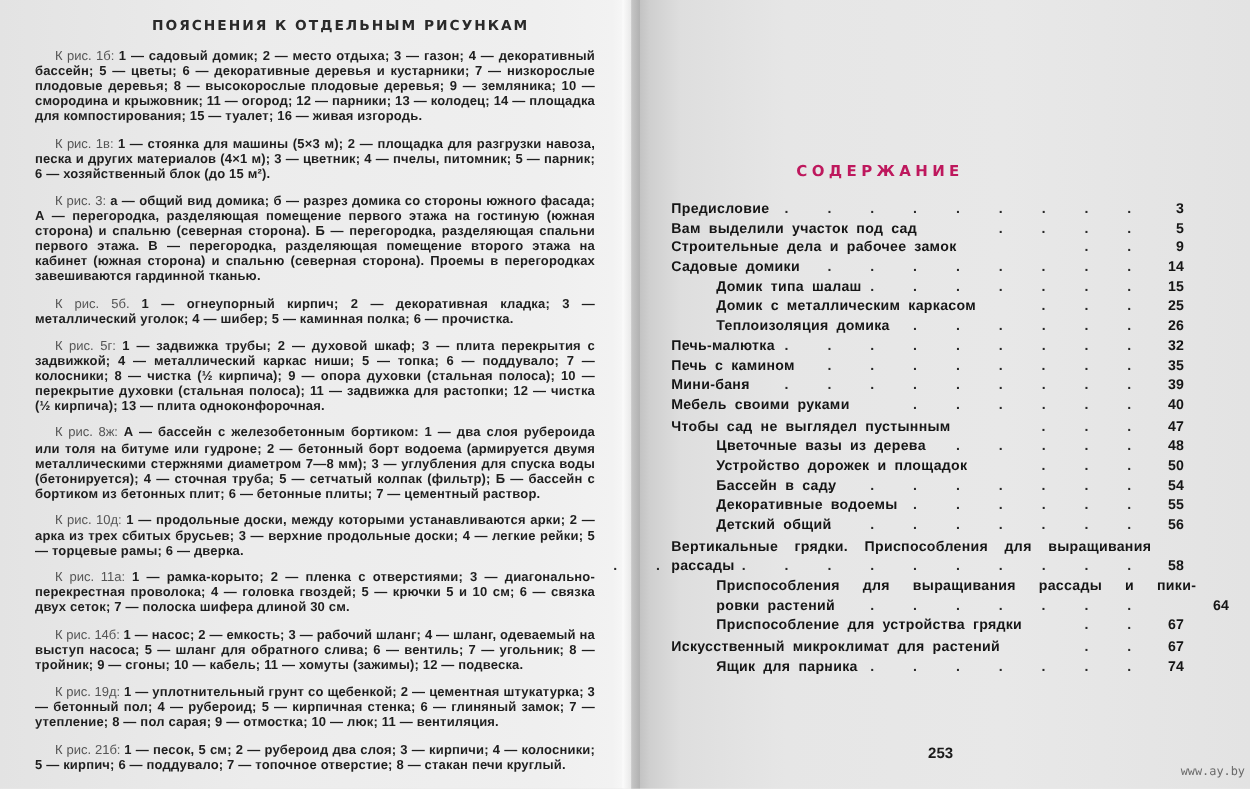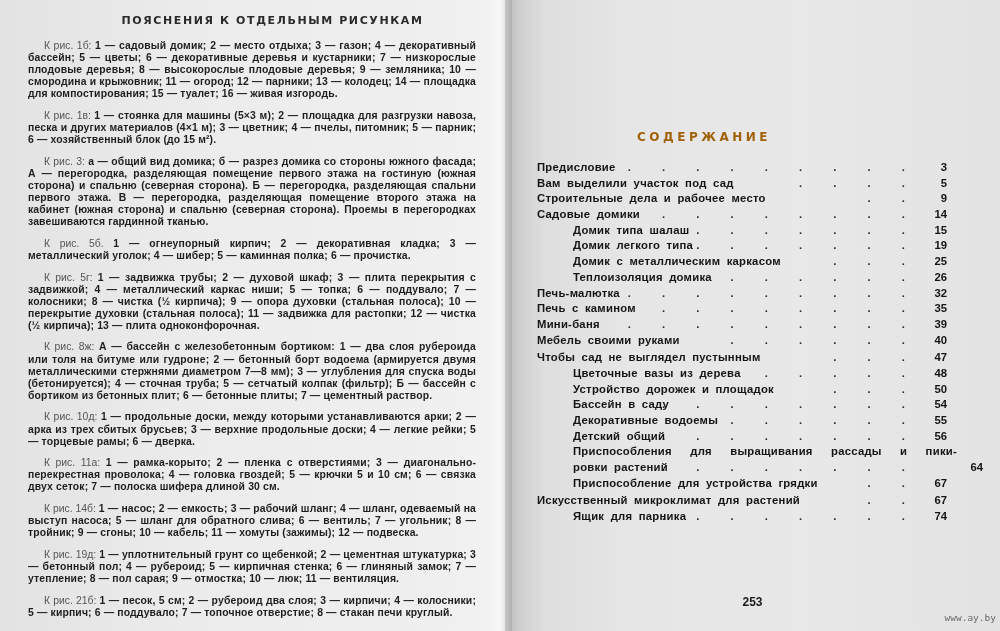--- a/index.html
+++ b/index.html
@@ -35,21 +35,21 @@
     font-size: 10.4px; line-height: 12.1px; text-align: justify; color: #1e1e1e;
   }
   .note { margin: 0 0 9.5px 0; text-indent: 16px; }
   .note .ref { color: #555; font-weight: normal; }
   .note .body { font-weight: bold; letter-spacing: 0.15px; }
 
   
   .toc-title {
     position: absolute; left: 505px; width: 398px; top: 130px; text-align: center;
     font-family: "DejaVu Sans", "Liberation Sans", sans-serif;
-    font-weight: bold; font-size: 12px; letter-spacing: 3.5px; color: #a16207;
+    font-weight: bold; font-size: 12px; letter-spacing: 3.5px; color: #be185d;
   }
   .toc {
     position: absolute; left: 537px; top: 160px; width: 410px;
     font-family: "Liberation Sans", "DejaVu Sans", sans-serif;
     font-weight: bold; font-size: 11.3px; color: #151515;
   }
   .toc-row { position: relative; height: 15.7px; line-height: 15.7px; white-space: nowrap; }
   .toc-row.lvl1 { padding-left: 36px; }
   .toc-row.gap { margin-top: 2px; }
   .toc-row .label { position: relative; z-index: 1; letter-spacing: 0.25px; word-spacing: 3px; }
@@ -92,36 +92,39 @@
     <p class="note"><span class="ref">К рис. 11а:</span> <span class="body">1 — рамка-корыто; 2 — пленка с отверстиями; 3 — диагонально-перекрестная проволока; 4 — головка гвоздей; 5 — крючки 5 и 10 см; 6 — связка двух сеток; 7 — полоска шифера длиной 30 см.</span></p>
     <p class="note"><span class="ref">К рис. 14б:</span> <span class="body">1 — насос; 2 — емкость; 3 — рабочий шланг; 4 — шланг, одеваемый на выступ насоса; 5 — шланг для обратного слива; 6 — вентиль; 7 — угольник; 8 — тройник; 9 — сгоны; 10 — кабель; 11 — хомуты (зажимы); 12 — подвеска.</span></p>
     <p class="note"><span class="ref">К рис. 19д:</span> <span class="body">1 — уплотнительный грунт со щебенкой; 2 — цементная штукатурка; 3 — бетонный пол; 4 — рубероид; 5 — кирпичная стенка; 6 — глиняный замок; 7 — утепление; 8 — пол сарая; 9 — отмостка; 10 — люк; 11 — вентиляция.</span></p>
     <p class="note"><span class="ref">К рис. 21б:</span> <span class="body">1 — песок, 5 см; 2 — рубероид два слоя; 3 — кирпичи; 4 — колосники; 5 — кирпич; 6 — поддувало; 7 — топочное отверстие; 8 — стакан печи круглый.</span></p>
   </div>
 
 <div class="toc-title">СОДЕРЖАНИЕ</div>
 <div class="toc" id="toc">
     <div class="toc-row lvl0"><span class="label">Предисловие</span><span class="dots">. . . . . . . . .</span><span class="pg">3</span></div>
     <div class="toc-row lvl0"><span class="label">Вам выделили участок под сад</span><span class="dots">. . . .</span><span class="pg">5</span></div>
-    <div class="toc-row lvl0"><span class="label">Строительные дела и рабочее место</span><span class="dots">. .</span><span class="pg">9</span></div>
+    <div class="toc-row lvl0"><span class="label">Строительные дела и рабочее замок</span><span class="dots">. .</span><span class="pg">9</span></div>
     <div class="toc-row lvl0"><span class="label">Садовые домики</span><span class="dots">. . . . . . . .</span><span class="pg">14</span></div>
     <div class="toc-row lvl1"><span class="label">Домик типа шалаш</span><span class="dots">. . . . . . . .</span><span class="pg">15</span></div>
-    <div class="toc-row lvl1"><span class="label">Домик легкого типа</span><span class="dots">. . . . . . .</span><span class="pg">19</span></div>
     <div class="toc-row lvl1"><span class="label">Домик с металлическим каркасом</span><span class="dots">. . .</span><span class="pg">25</span></div>
     <div class="toc-row lvl1"><span class="label">Теплоизоляция домика</span><span class="dots">. . . . . .</span><span class="pg">26</span></div>
     <div class="toc-row lvl0"><span class="label">Печь-малютка</span><span class="dots">. . . . . . . . .</span><span class="pg">32</span></div>
     <div class="toc-row lvl0"><span class="label">Печь с камином</span><span class="dots">. . . . . . . .</span><span class="pg">35</span></div>
     <div class="toc-row lvl0"><span class="label">Мини-баня</span><span class="dots">. . . . . . . . . .</span><span class="pg">39</span></div>
     <div class="toc-row lvl0"><span class="label">Мебель своими руками</span><span class="dots">. . . . . .</span><span class="pg">40</span></div>
     <div class="toc-row lvl0 gap"><span class="label">Чтобы сад не выглядел пустынным</span><span class="dots">. . .</span><span class="pg">47</span></div>
     <div class="toc-row lvl1"><span class="label">Цветочные вазы из дерева</span><span class="dots">. . . . .</span><span class="pg">48</span></div>
     <div class="toc-row lvl1"><span class="label">Устройство дорожек и площадок</span><span class="dots">. . .</span><span class="pg">50</span></div>
     <div class="toc-row lvl1"><span class="label">Бассейн в саду</span><span class="dots">. . . . . . . .</span><span class="pg">54</span></div>
     <div class="toc-row lvl1"><span class="label">Декоративные водоемы</span><span class="dots">. . . . . .</span><span class="pg">55</span></div>
     <div class="toc-row lvl1"><span class="label">Детский общий</span><span class="dots">. . . . . . . .</span><span class="pg">56</span></div>
+    <div class="toc-row lvl0 gap wrap">
+      <span class="line1 label">Вертикальные грядки. Приспособления для выращивания</span>
+      <span class="line2"><span class="label">рассады</span><span class="dots">. . . . . . . . . . . . .</span><span class="pg" style="right: 0px;">58</span></span>
+    </div>
     <div class="toc-row lvl1 wrap">
       <span class="line1 label">Приспособления для выращивания рассады и пики-</span>
       <span class="line2"><span class="label">ровки растений</span><span class="dots">. . . . . . . .</span><span class="pg" style="right: -36px;">64</span></span>
     </div>
     <div class="toc-row lvl1"><span class="label">Приспособление для устройства грядки</span><span class="dots">. .</span><span class="pg">67</span></div>
     <div class="toc-row lvl0 gap"><span class="label">Искусственный микроклимат для растений</span><span class="dots">. .</span><span class="pg">67</span></div>
     <div class="toc-row lvl1"><span class="label">Ящик для парника</span><span class="dots">. . . . . . . .</span><span class="pg">74</span></div>
   </div>
 
 <div class="page-number">253</div>

